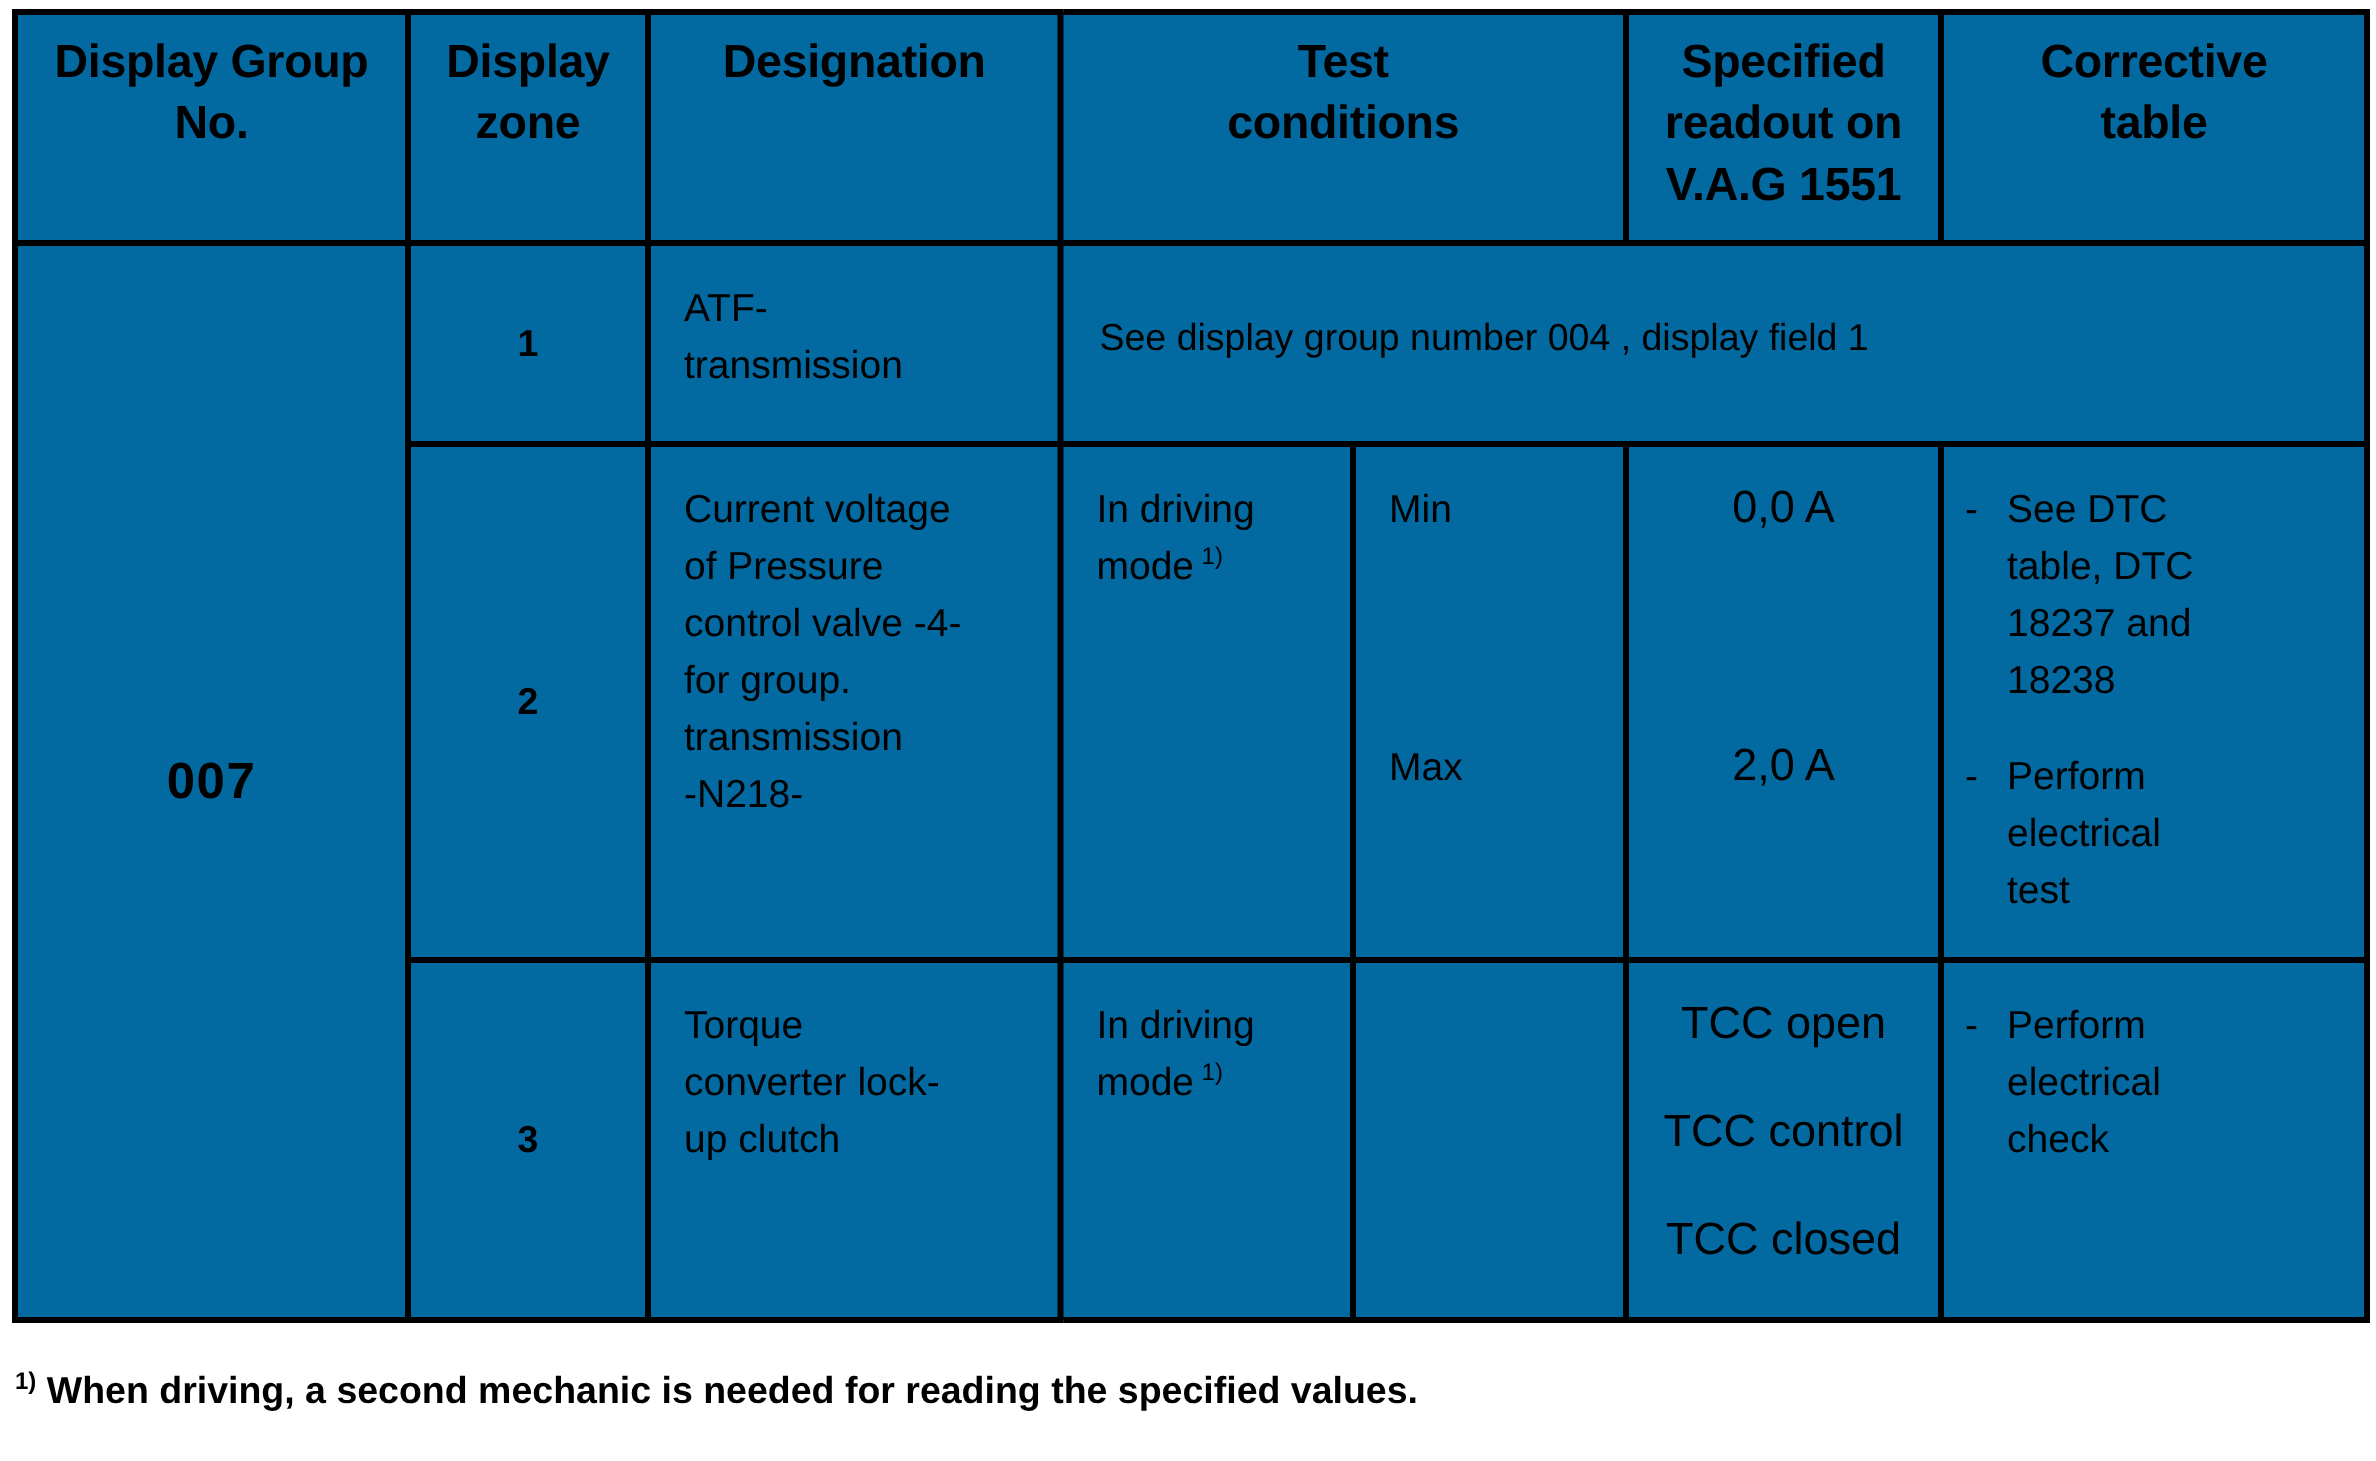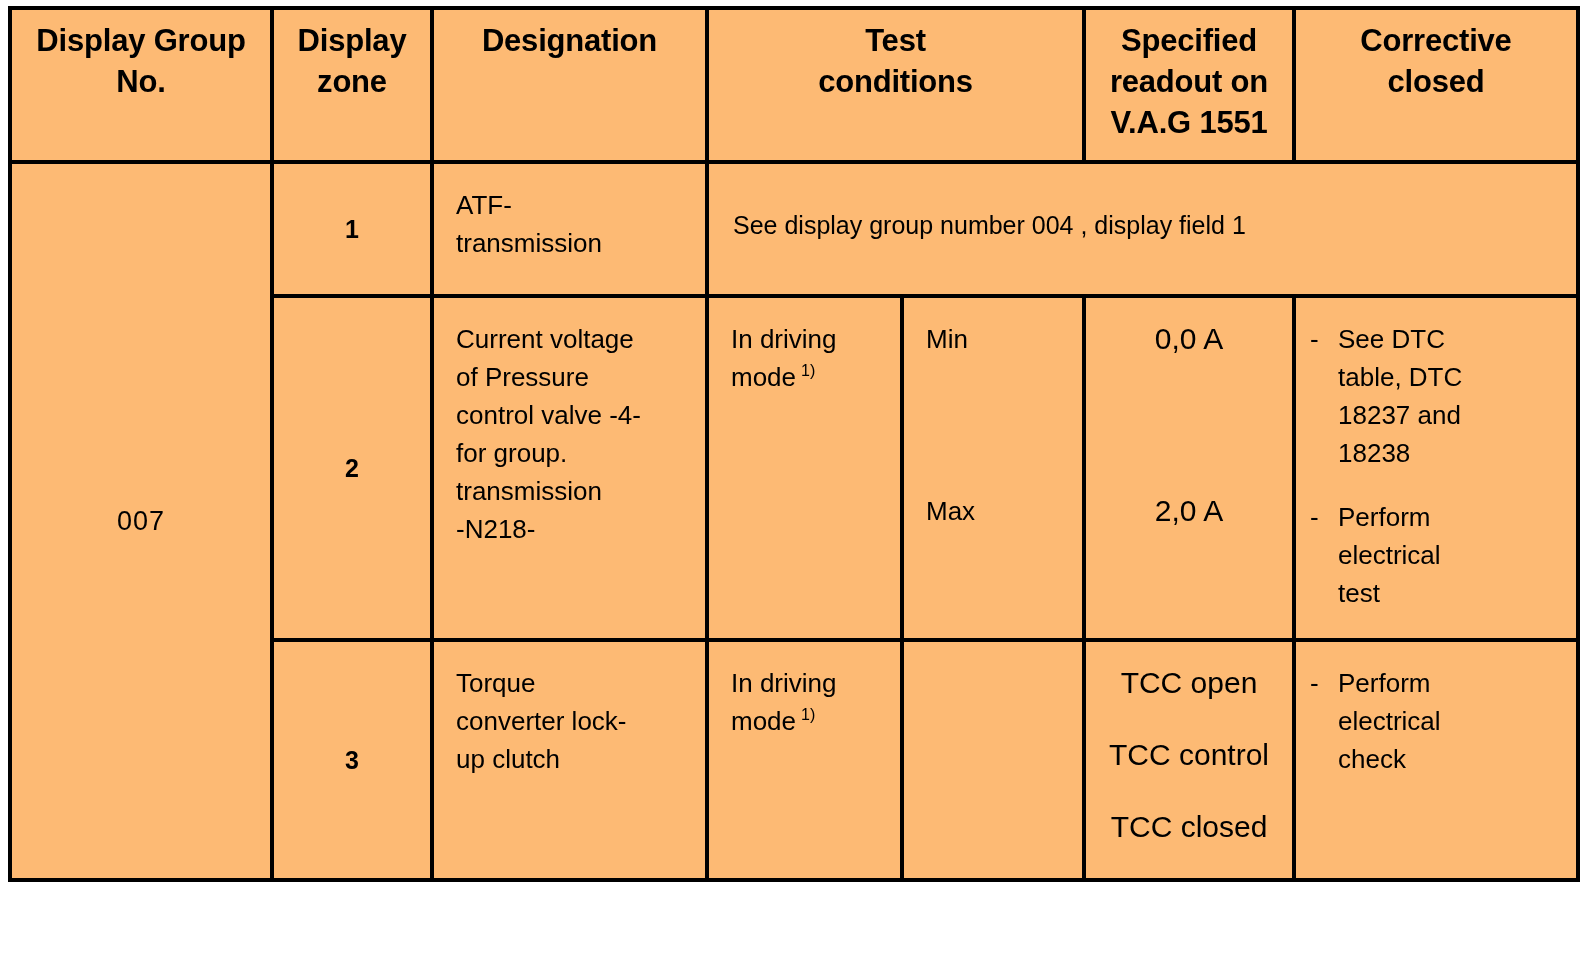--- a/index.html
+++ b/index.html
@@ -29,21 +29,21 @@
     top: 6px;
     width: 1568px;
     border-collapse: collapse;
     table-layout: fixed;
   }
 
   table.spec-table td {
     border: 4px solid #000000;
     vertical-align: top;
     padding: 0;
-    background: #fdba74;
+    background: #0369a1;
   }
 
   
   .hdr {
     text-align: center;
     font-weight: bold;
     font-size: 31px;
     line-height: 41px;
     height: 140px;
     padding: 10px 6px 0 6px !important;
@@ -61,22 +61,22 @@
   .zone-cell {
     text-align: center;
     font-weight: bold;
     font-size: 25px;
     vertical-align: middle !important;
     padding: 0 !important;
   }
 
   .group-cell {
     text-align: center;
-    font-weight: normal;
-    font-size: 27px;
+    font-weight: bold;
+    font-size: 34px;
     vertical-align: middle !important;
     padding: 0 !important;
     letter-spacing: 1px;
   }
 
   .centered-val {
     text-align: center;
     font-size: 30px;
     line-height: 38px;
     padding: 22px 0 0 0 !important;
@@ -173,21 +173,21 @@
         <span class="txt-line">Test</span>
         <span class="txt-line">conditions</span>
       </td>
       <td class="hdr">
         <span class="txt-line">Specified</span>
         <span class="txt-line">readout on</span>
         <span class="txt-line">V.A.G 1551</span>
       </td>
       <td class="hdr">
         <span class="txt-line">Corrective</span>
-        <span class="txt-line">closed</span>
+        <span class="txt-line">table</span>
       </td>
     </tr>
 
     <tr class="r1">
       <td class="group-cell" rowspan="3">007</td>
       <td class="zone-cell">1</td>
       <td class="body-cell pad-l">
         <span class="txt-line">ATF-</span>
         <span class="txt-line">transmission</span>
       </td>
@@ -263,14 +263,15 @@
             <span class="txt-line">Perform</span>
             <span class="txt-line">electrical</span>
             <span class="txt-line">check</span>
           </span>
         </span>
       </td>
     </tr>
   </tbody>
     </table>
 
+  <div class="footnote"><span class="sup-fn">1)</span> <span>When driving, a second mechanic is needed for reading the specified values.</span></div>
 
 </div>
 
 </body></html>

